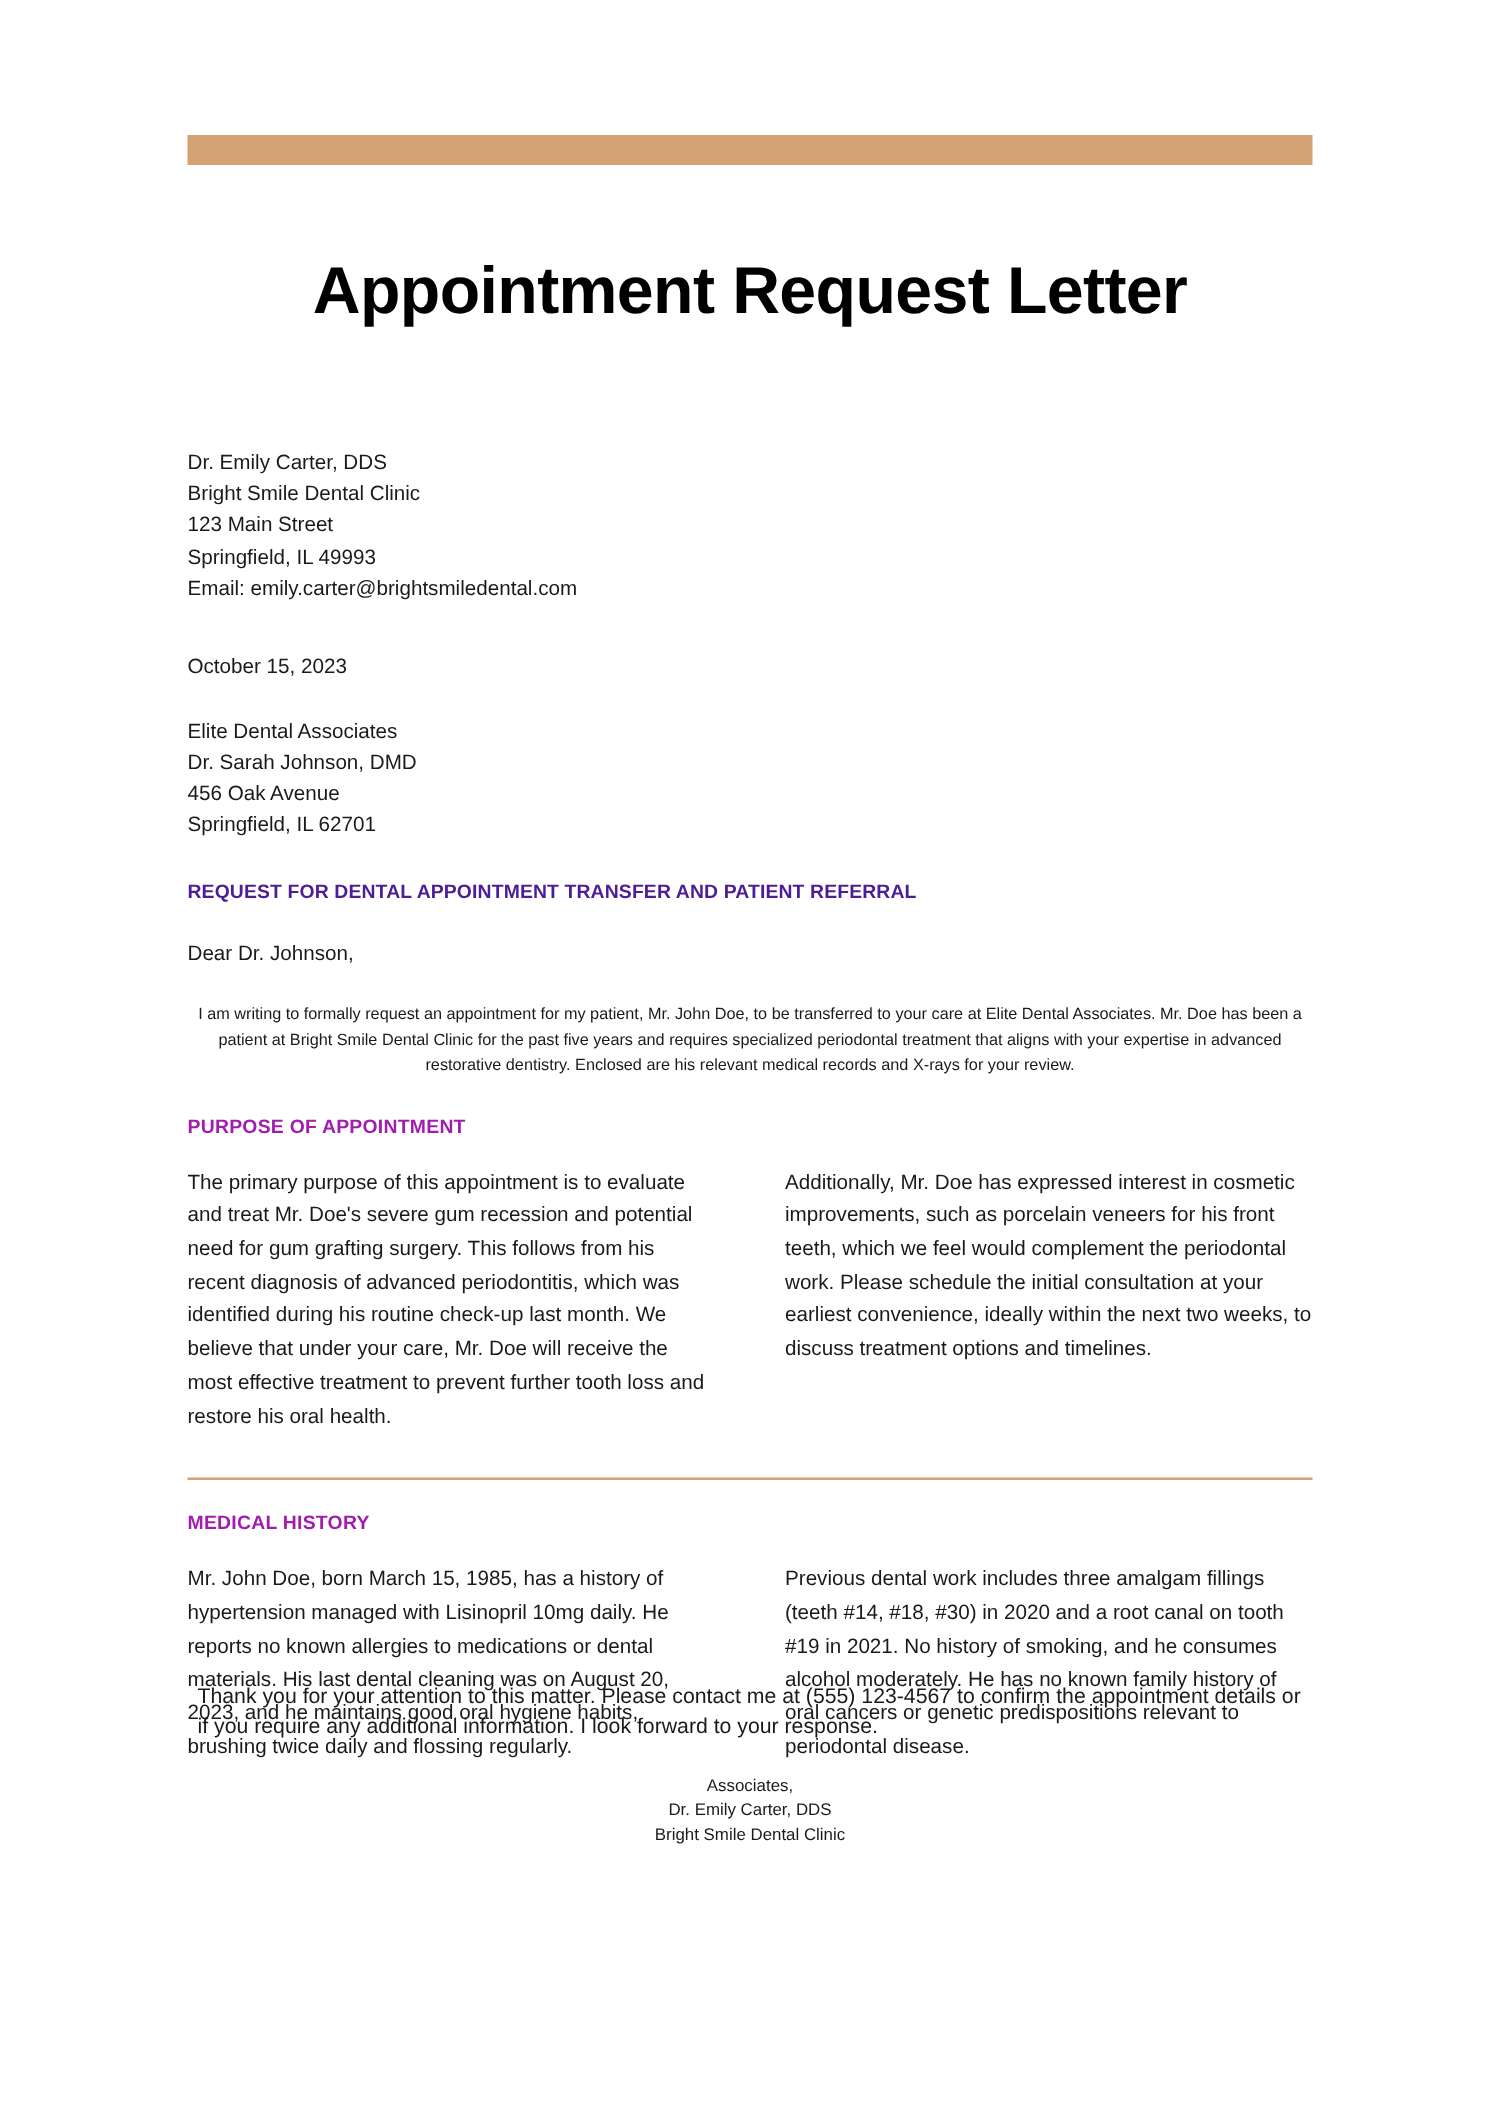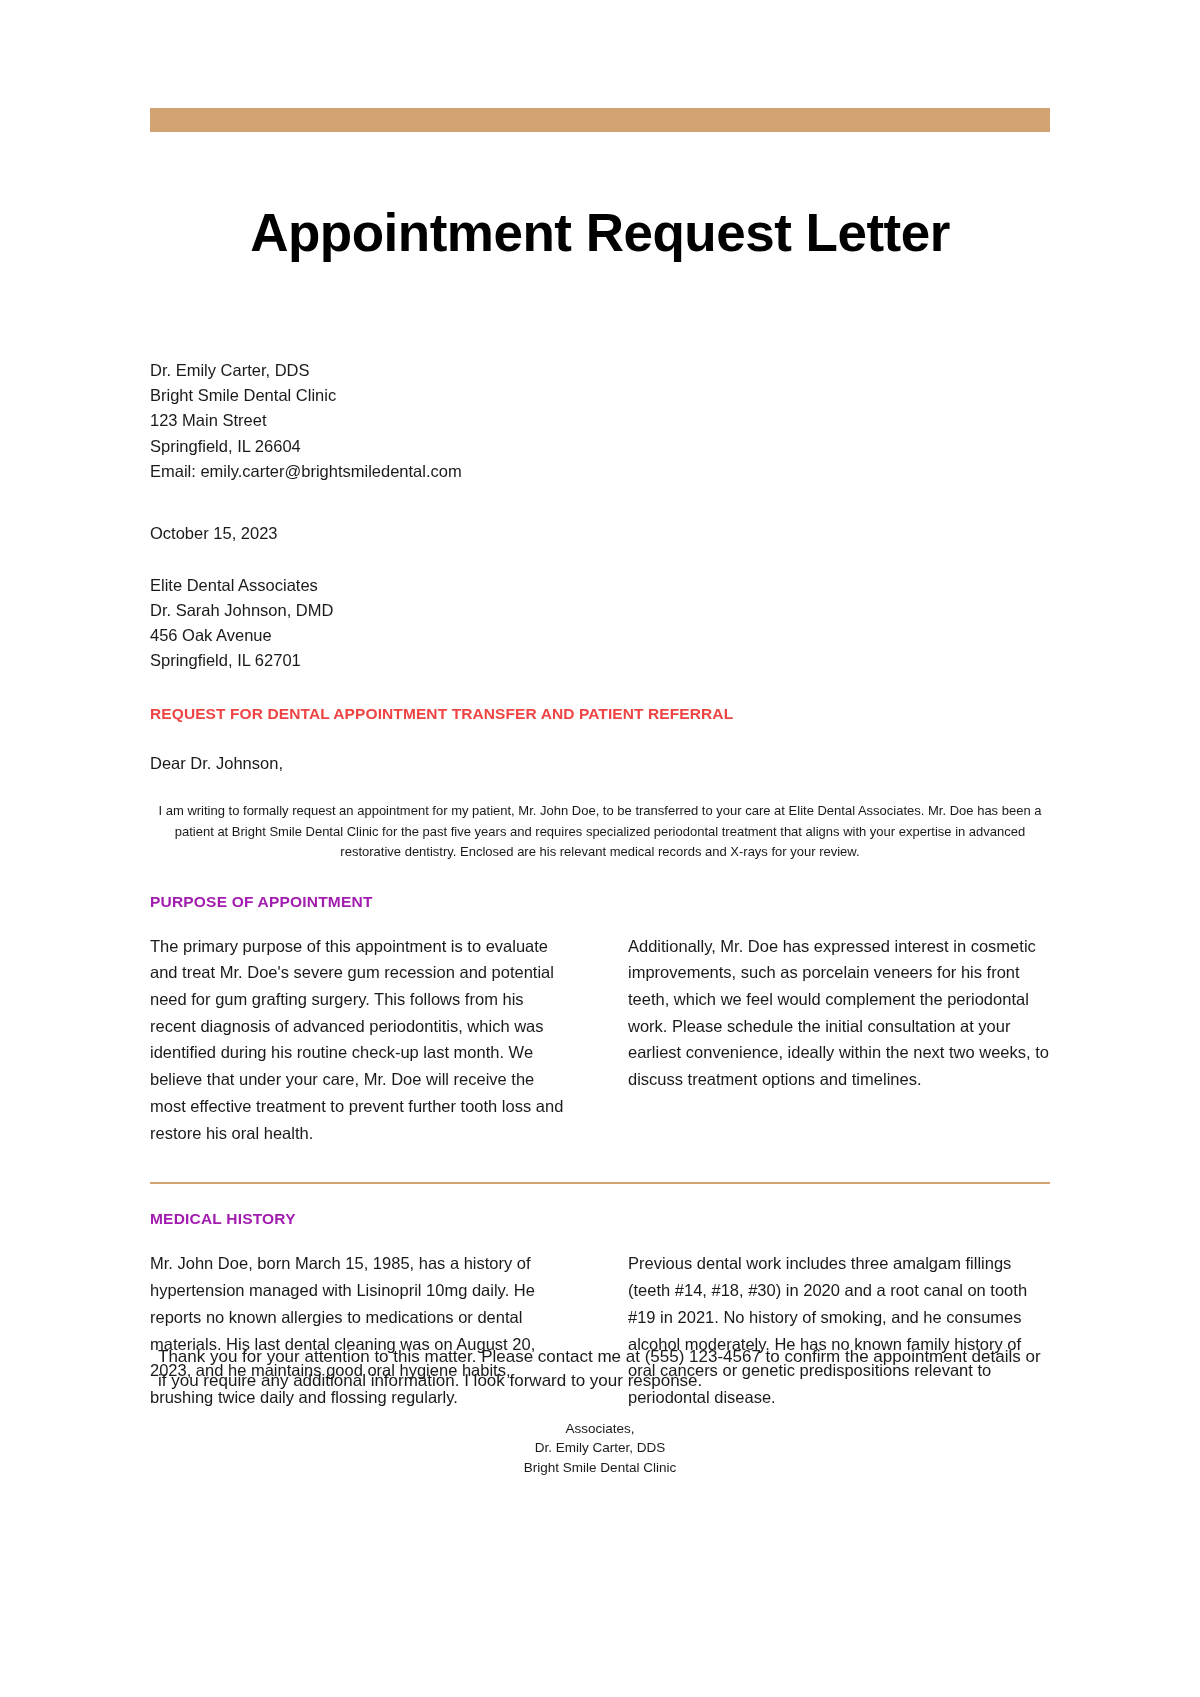--- a/index.html
+++ b/index.html
@@ -58,21 +58,21 @@
     margin-top: 30px;
     font-size: 16.5px;
     line-height: 1.52;
     color: #1a1a1a;
   }
   .subject-line {
     margin-top: 32px;
     font-size: 15.5px;
     font-weight: bold;
     letter-spacing: 0.1px;
-    color: #ef4444;
+    color: #4c1d95;
   }
   .salutation {
     margin-top: 31px;
     font-size: 16.5px;
     color: #1a1a1a;
   }
   .intro-para {
     margin-top: 28px;
     font-size: 13px;
     line-height: 1.58;
@@ -134,21 +134,21 @@
   <div class="content">
 
     <div class="accent-bar"></div>
 
     <h1 class="doc-title">Appointment Request Letter</h1>
 
     <div class="sender-block">
       <div>Dr. Emily Carter, DDS</div>
       <div>Bright Smile Dental Clinic</div>
       <div>123 Main Street</div>
-      <div>Springfield, IL 26604</div>
+      <div>Springfield, IL 49993</div>
       <div>Email: emily.carter@brightsmiledental.com</div>
     </div>
 
     <div class="date-line">October 15, 2023</div>
 
     <div class="recipient-block">
       <div>Elite Dental Associates</div>
       <div>Dr. Sarah Johnson, DMD</div>
       <div>456 Oak Avenue</div>
       <div>Springfield, IL 62701</div>

